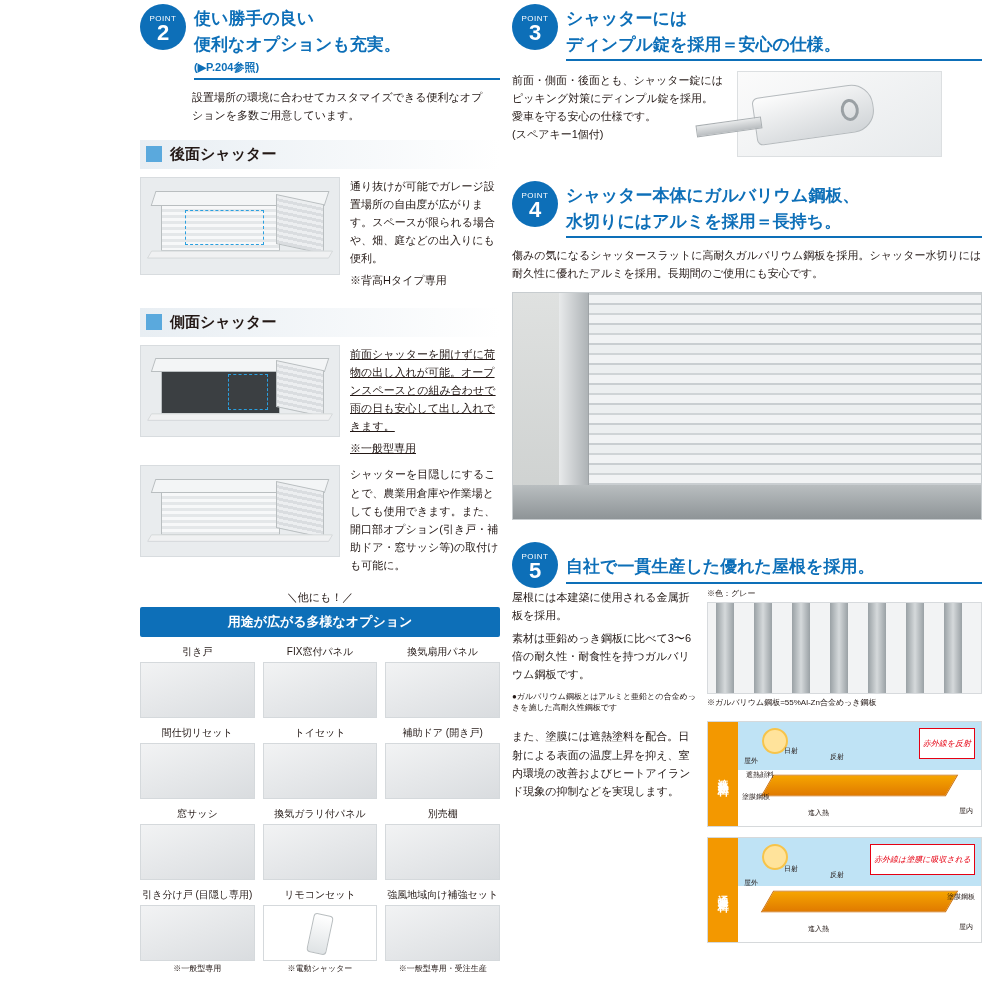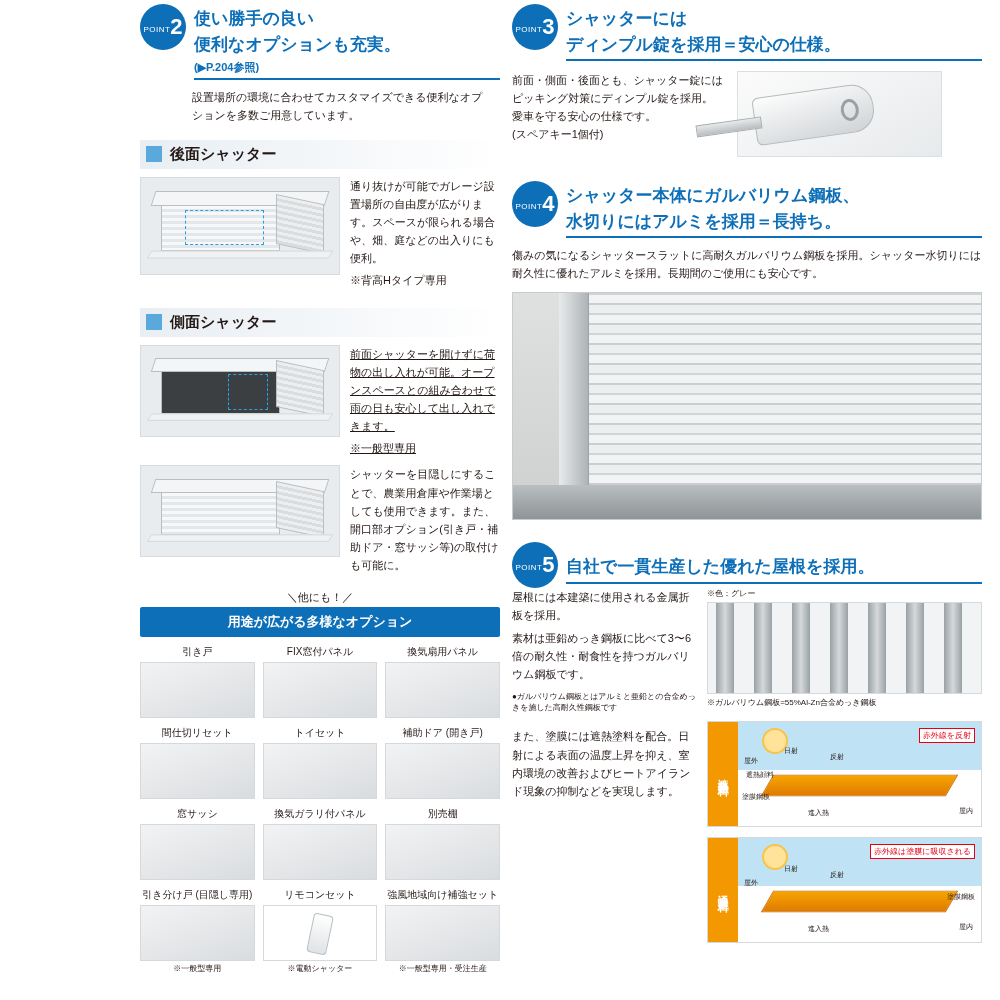--- a/index.html
+++ b/index.html
@@ -13,21 +13,21 @@
     overflow:hidden;
   }
   .page { position:relative; width:1000px; height:1000px; }
   .col-left { position:absolute; left:140px; top:0; width:360px; }
   .col-right { position:absolute; left:512px; top:0; width:470px; }
 
   
   .point-badge {
     width:46px; height:46px; border-radius:50%;
     background:#0d6fb8; color:#fff;
-    display:flex; flex-direction:row; align-items:center; justify-content:center;
+    display:flex; flex-direction:column; align-items:center; justify-content:center;
     flex:0 0 auto;
   }
   .point-badge .p-word { font-size:8px; letter-spacing:0.5px; line-height:1; margin-top:5px;}
   .point-badge .p-num { font-size:22px; font-weight:bold; line-height:1; margin-top:-1px;}
 
   .point-head { display:flex; align-items:flex-start; gap:8px; }
   .point-title {
     color:#0d6fb8; font-weight:bold; font-size:17px; line-height:1.5;
     padding-top:2px;
     border-bottom:2px solid #0d6fb8;
@@ -149,21 +149,21 @@
     background:linear-gradient(to bottom,#f6a500,#e07a00);
     transform:skewX(-30deg) scaleY(0.8);
     border:1px solid #c96a00;
   }
   .thermal-art .sun {
     position:absolute; left:10%; top:6%; width:26px; height:26px; border-radius:50%;
     background:#ffe39b; border:2px solid #f7c44a;
   }
   .callout {
     position:absolute; border:1px solid #e60012; color:#e60012; background:#fff;
-    font-size:8px; padding:2px 3px; line-height:1.2; white-space:nowrap;
+    font-size:8px; padding:10px 3px; line-height:1.2; white-space:nowrap;font-style:italic;
   }
   .mini-label { position:absolute; font-size:7px; color:#231815; }
 
   .tiny { font-size:8px; line-height:1.4; }
 </style>
 </head>
 <body>
 
 <div class="page">
 

